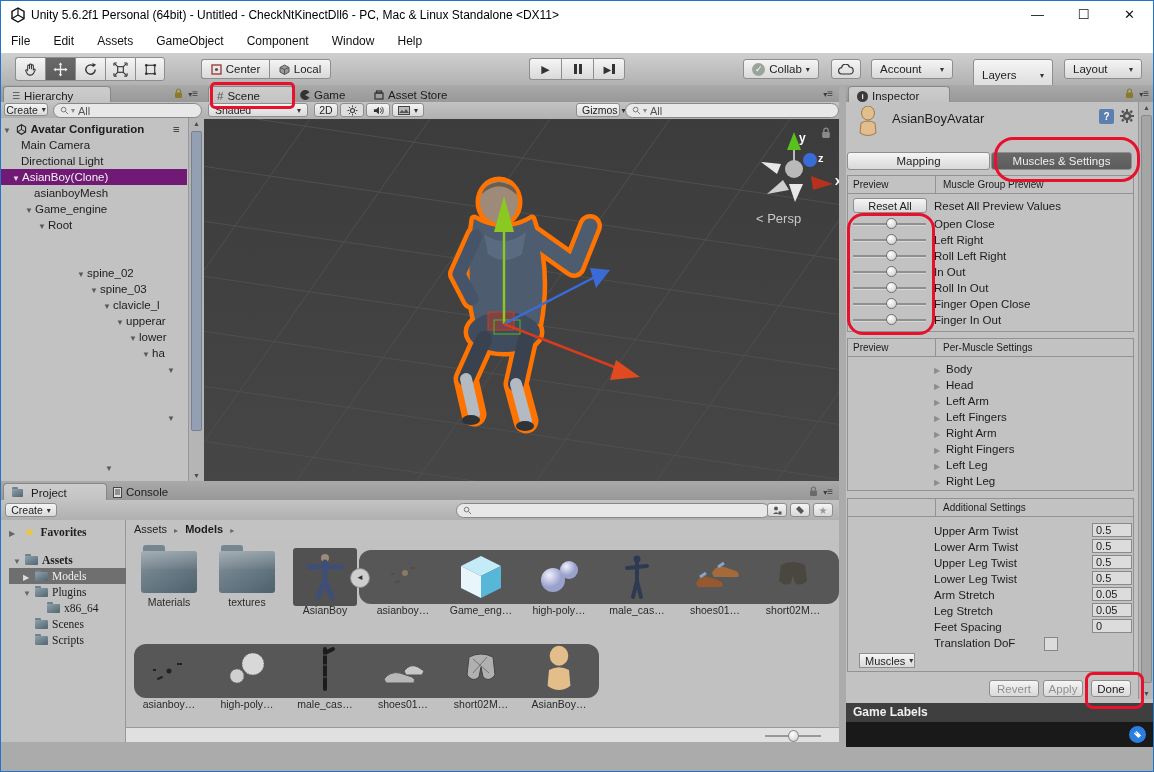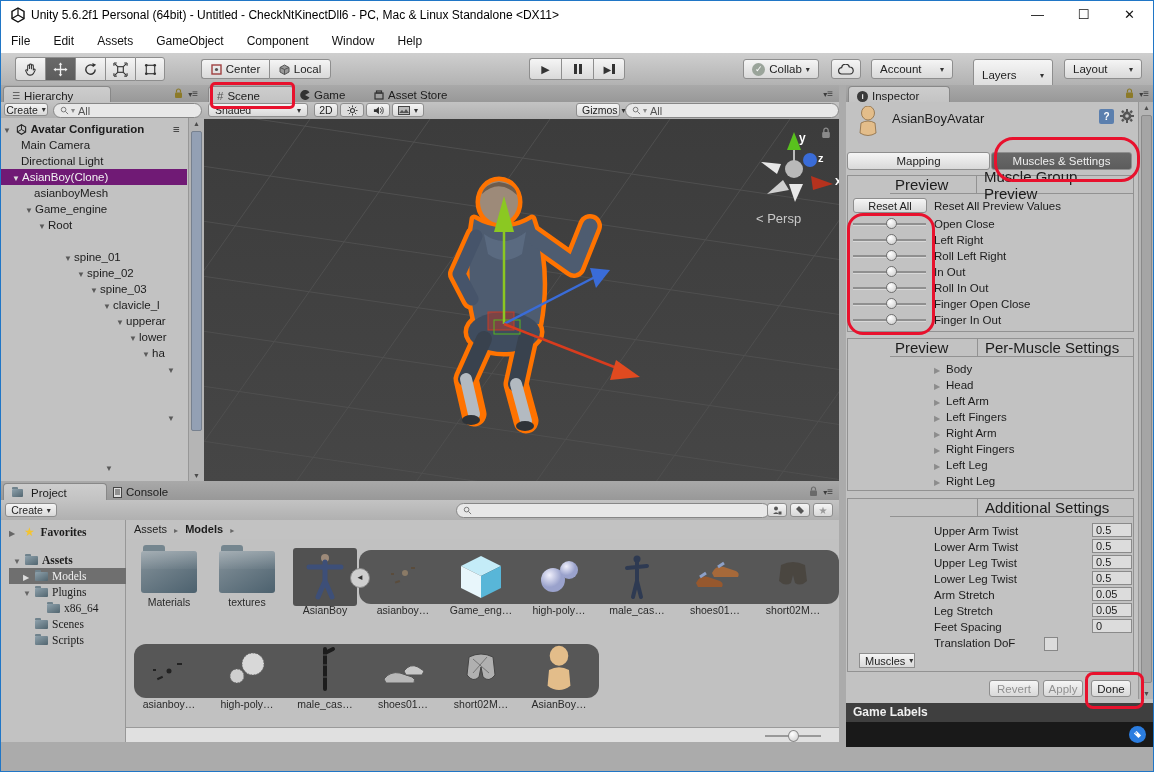--- a/index.html
+++ b/index.html
@@ -34,21 +34,21 @@
           padding:0 6px;color:#7a7a7a;height:13px;font-size:11px;}
   .lockmenu{position:absolute;display:flex;gap:5px;align-items:center;color:#3c3c3c;font-size:10px;}
   
   .hrow{position:absolute;left:0;width:186px;height:16px;line-height:16px;white-space:nowrap;overflow:hidden;font-size:11.5px;}
   .hrow .tri{display:inline-block;width:12px;font-size:8px;color:#5a5a5a;text-align:center;}
   .hrow.sel{background:#701a75;color:#f2f2f2;}
   .hrow.sel .tri{color:#ddd;}
   .hrow b{font-weight:bold;}
   
   .ibox{position:absolute;left:846px;width:287px;background:#c2c2c2;border:1px solid #929292;box-sizing:border-box;}
-  .ibox .hd{height:17px;border-bottom:1px solid #929292;display:flex;font-size:15px;align-items:center;margin-left:42px;}
+  .ibox .hd{height:17px;border-bottom:1px solid #929292;display:flex;font-size:10px;align-items:center;}
   .ibox .hd .c1{width:82px;padding-left:5px;border-right:1px solid #929292;height:100%;display:flex;align-items:center;}
   .ibox .hd .c2{padding-left:7px;}
   .irow{position:absolute;left:86px;height:16px;line-height:16px;font-size:11.5px;white-space:nowrap;}
   .slider{position:absolute;left:5px;width:73px;height:16px;}
   .slider .track{position:absolute;left:0;right:0;top:7px;height:2px;background:#8f8f8f;border-bottom:1px solid #d8d8d8;}
   .slider .thumb{position:absolute;left:45%;top:2px;width:11px;height:11px;border-radius:50%;
                  background:radial-gradient(circle at 35% 30%,#ffffff,#c9c9c9);border:1px solid #6f6f6f;box-sizing:border-box;}
   .valbox{position:absolute;left:1090px;width:40px;height:14px;background:#dcdcdc;border:1px solid #8a8a8a;
           font-size:11px;line-height:13px;padding-left:3px;box-sizing:border-box;}
   .foldarrow{color:#8c8c8c;font-size:8px;display:inline-block;width:12px;}
@@ -227,21 +227,20 @@
         </svg>
       <b>Avatar Configuration</b>
       <span class="abs" style="left:172px;top:0">≡</span>
     </div>
     <div class="hrow" style="top:19px;padding-left:20px"><span>Main Camera</span></div>
     <div class="hrow" style="top:35px;padding-left:20px"><span>Directional Light</span></div>
     <div class="hrow sel" style="top:51px"><span style="padding-left:9px" class="tri">▼</span><span>AsianBoy(Clone)</span></div>
     <div class="hrow" style="top:67px;padding-left:33px"><span>asianboyMesh</span></div>
     <div class="hrow" style="top:83px;padding-left:22px"><span class="tri">▼</span><span>Game_engine</span></div>
     <div class="hrow" style="top:99px;padding-left:35px"><span class="tri">▼</span><span>Root</span></div>
-    <div class="hrow" style="top:131px;padding-left:61px"><span class="tri">▼</span><span>spine_01</span></div>
     <div class="hrow" style="top:147px;padding-left:74px"><span class="tri">▼</span><span>spine_02</span></div>
     <div class="hrow" style="top:163px;padding-left:87px"><span class="tri">▼</span><span>spine_03</span></div>
     <div class="hrow" style="top:179px;padding-left:100px"><span class="tri">▼</span><span>clavicle_l</span></div>
     <div class="hrow" style="top:195px;padding-left:113px"><span class="tri">▼</span><span>upperar</span></div>
     <div class="hrow" style="top:211px;padding-left:126px"><span class="tri">▼</span><span>lower</span></div>
     <div class="hrow" style="top:227px;padding-left:139px"><span class="tri">▼</span><span>ha</span></div>
     <div class="hrow" style="top:243px;padding-left:164px"><span class="tri">▼</span></div>
     <div class="hrow" style="top:291px;padding-left:164px"><span class="tri">▼</span></div>
     <div class="hrow" style="top:341px;padding-left:102px"><span class="tri">▼</span></div>
 

